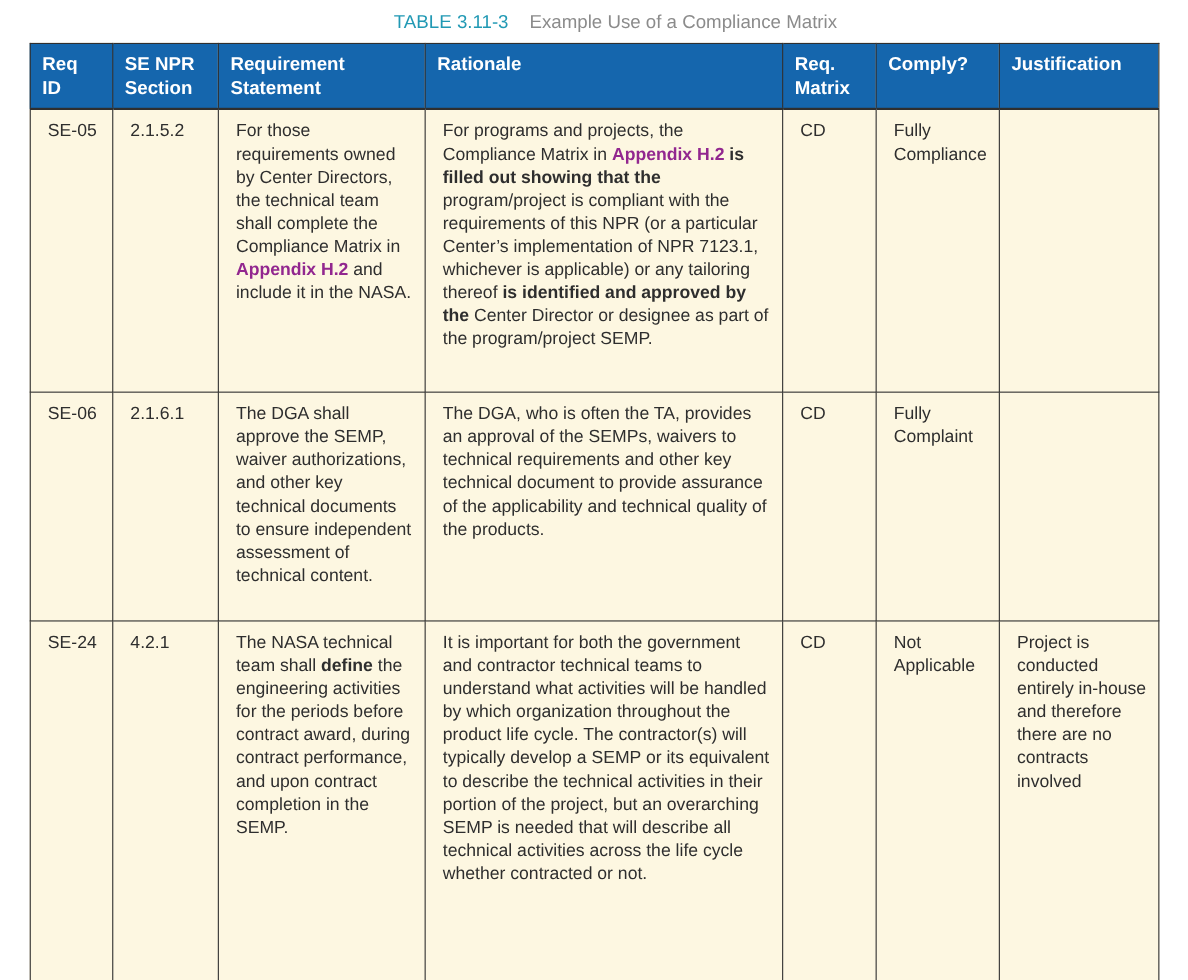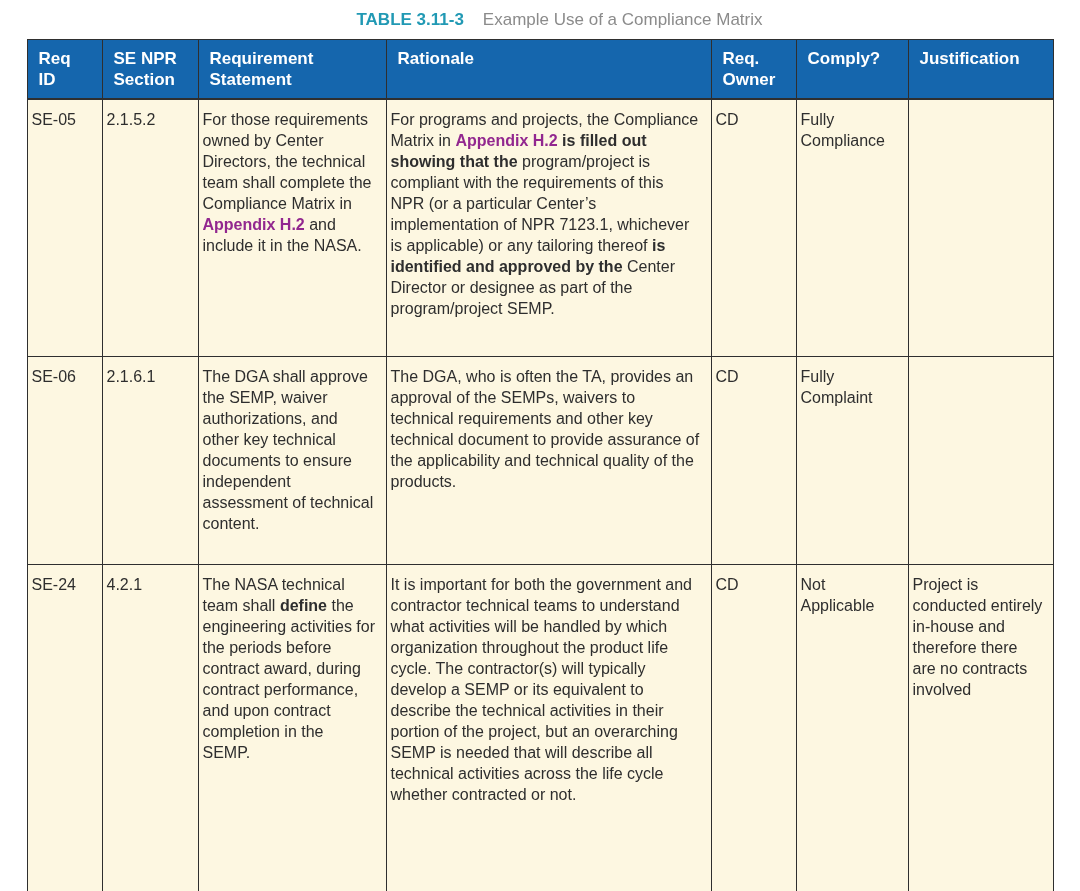--- a/index.html
+++ b/index.html
@@ -20,21 +20,21 @@
     overflow:hidden;
   }
   .caption{
     text-align:center;
     margin:10px 0 9px 0;
     font-size:17px;
     line-height:20px;
   }
   .caption .cap-label{
     color:var(--accent);
-    font-weight:bold;
+    font-weight:normal;
     margin-left:39px;
   }
   .caption .cap-text{
     color:var(--title-gray);
     margin-left:19px;
   }
   table.compliance{
     border-collapse:collapse;
     table-layout:fixed;
     width:1026px;
@@ -53,21 +53,21 @@
     font-size:17px;
     line-height:21px;
     font-weight:bold;
     padding:8px 10px 8px 11px;
     border-bottom:2px solid var(--border);
   }
   table.compliance td{
     background:var(--row-bg);
     font-size:16px;
     line-height:21px;
-    padding:9px 10px 10px 4px;
+    padding:9px 10px 10px 16px;
   }
   .seg-bold{font-weight:bold;}
   .seg-link{
     color:var(--link);
     font-weight:bold;
   }
 </style>
 </head>
 <body>
 
@@ -84,21 +84,21 @@
     <col style="width:85px">
     <col style="width:112px">
     <col style="width:145px">
   </colgroup>
   <thead>
     <tr style="height:58px">
       <th>Req ID</th>
       <th>SE NPR Section</th>
       <th>Requirement Statement</th>
       <th>Rationale</th>
-      <th>Req. Owner</th>
+      <th>Req. Matrix</th>
       <th>Comply?</th>
       <th>Justification</th>
     </tr>
   </thead>
   <tbody>
     <tr style="height:257px">
       <td>SE-05</td>
       <td>2.1.5.2</td>
       <td><span>For those requirements owned by Center Directors, the technical team shall complete the Compliance Matrix in </span><span class="seg-link">Appendix H.2</span><span> and include it in the NASA.</span></td>
       <td><span>For programs and projects, the Compliance Matrix in </span><span class="seg-link">Appendix H.2</span><span> </span><span class="seg-bold">is filled out showing that the</span><span> program/project is compliant with the requirements of this NPR (or a particular Center’s implementation of NPR 7123.1, whichever is applicable) or any tailoring thereof </span><span class="seg-bold">is identified and approved by the</span><span> Center Director or designee as part of the program/project SEMP.</span></td>

